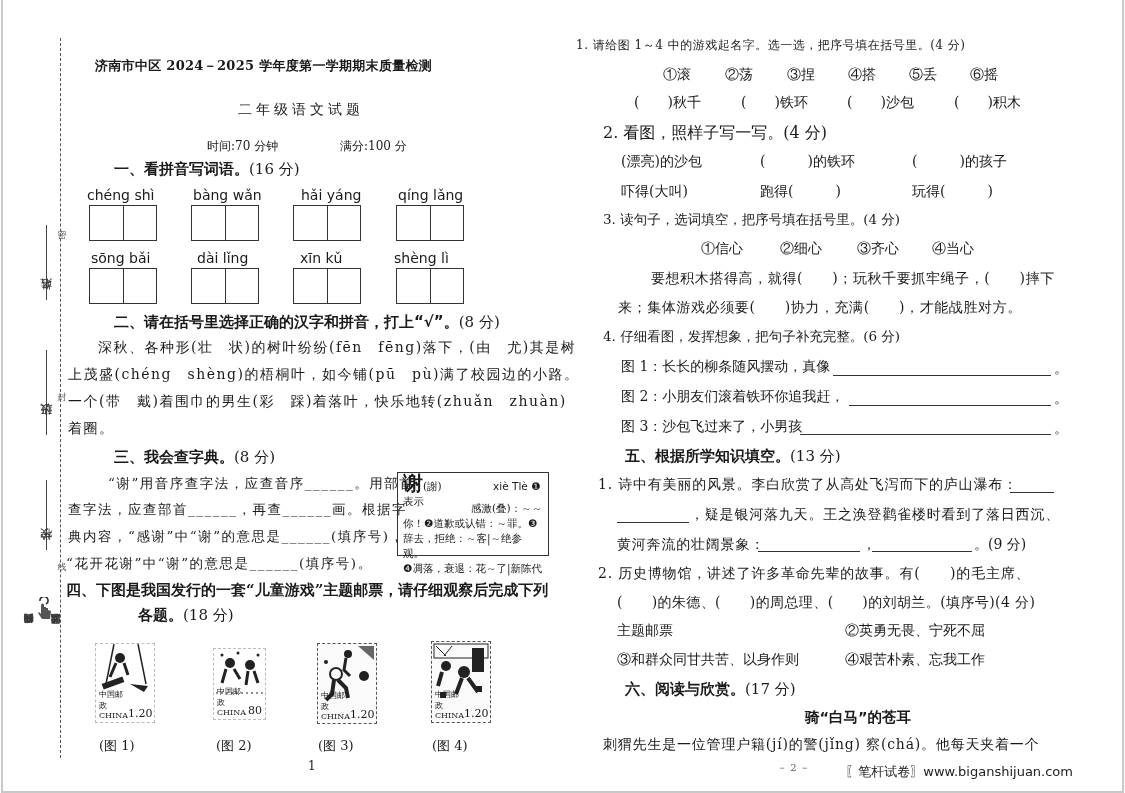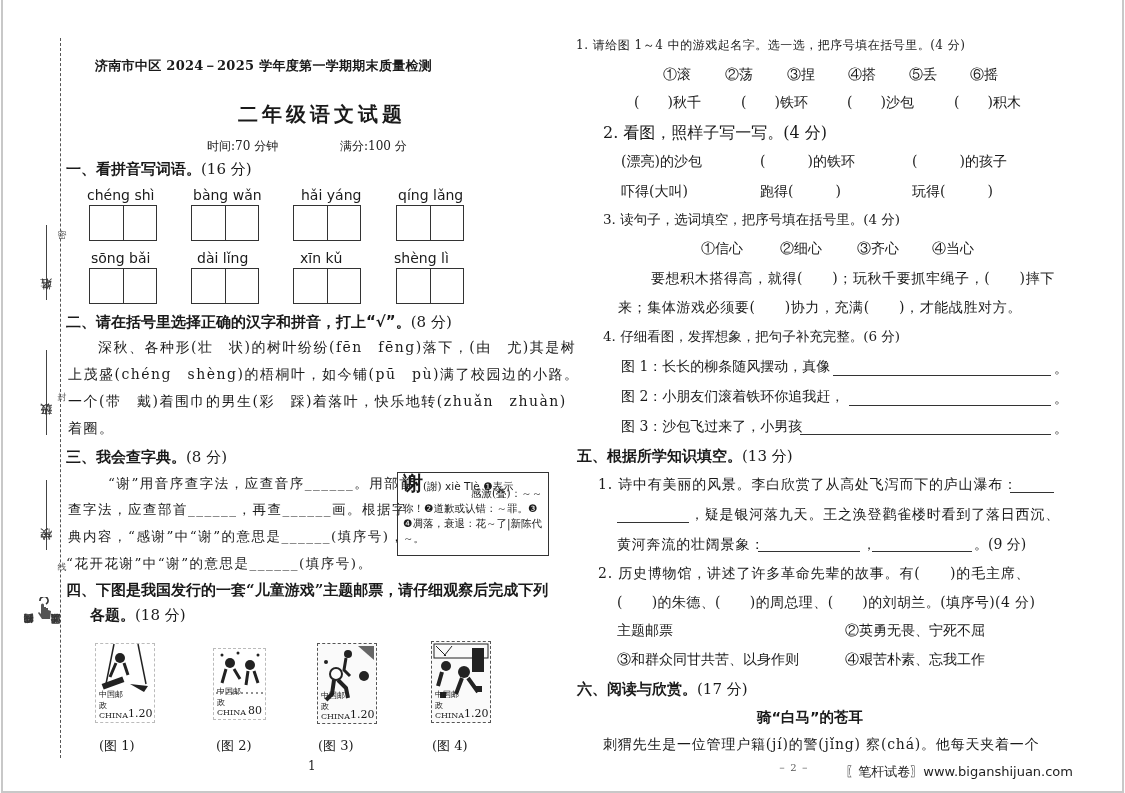--- a/index.html
+++ b/index.html
@@ -1,32 +1,32 @@
 <!DOCTYPE html>
 <html><head>
 <meta charset="utf-8">
 <style>
   * { box-sizing: border-box; margin: 0; padding: 0; }
   html, body { width: 1125px; height: 793px; overflow: hidden; background: #ffffff; }
   body { position: relative; font-family: "DejaVu Serif", "Liberation Serif", serif; color: #1a1a1a; }
   .frame { position: absolute; left: 1px; top: 0; width: 1123px; height: 793px; border-left: 2px solid #c8c8c8; border-right: 2px solid #c8c8c8; border-bottom: 2px solid #c8c8c8; }
   .abs { position: absolute; white-space: nowrap; }
-  .sans { font-family: "DejaVu Sans", "Liberation Sans", sans-serif; }
+  .sans { font-family: "DejaVu Sans", "Liberation Sans", sans-serif; margin-left: 48px; }
   .bold { font-weight: bold; }
 
   
   .dash-line { position: absolute; left: 60px; top: 38px; width: 0; height: 720px; border-left: 1.5px dashed #555; }
   .margin-label { position: absolute; font-size: 12px; writing-mode: vertical-rl; transform: rotate(180deg); color: #333; font-family: "DejaVu Sans", sans-serif; }
   .margin-rule { position: absolute; left: 46px; width: 0; border-left: 1px solid #444; }
   .margin-tick { position: absolute; left: 55px; font-size: 9px; color: #555; writing-mode: vertical-rl; }
   .hand-icon { position: absolute; left: 34px; top: 597px; width: 20px; height: 24px; }
 
   
   .title1 { left: 95px; top: 57px; font-size: 13px; font-weight: bold; letter-spacing: 0.3px; }
-  .title2 { left: 238px; top: 101px; font-size: 20px; font-weight: bold; letter-spacing: 4px; }
+  .title2 { left: 238px; top: 101px; font-size: 14px; font-weight: normal; letter-spacing: 4px; }
   .meta { top: 138px; font-size: 12px; }
   .sec-head { font-size: 15px; font-weight: bold; }
   .sec-head .pts { font-weight: normal; }
   .body-txt { font-size: 14px; letter-spacing: 1.5px; }
 
   
   .grid-pair { position: absolute; display: flex; width: 68px; height: 36px; border: 1.5px solid #333; }
   .grid-pair div { flex: 1; }
   .grid-pair div:first-child { border-right: 1.5px solid #333; }
   .py { position: absolute; font-family: "DejaVu Sans", sans-serif; font-size: 14px; }
@@ -131,20 +131,21 @@
 </div>
 <div class="abs body-txt" style="left:100px;top:475px;font-size:13.5px;margin-left:8px;">“谢”用音序查字法，应查音序______。用部首</div>
 <div class="abs body-txt" style="left:68px;top:501px;font-size:13.5px;">查字法，应查部首______，再查______画。根据字</div>
 <div class="abs body-txt" style="left:68px;top:528px;font-size:13.5px;">典内容，“感谢”中“谢”的意思是______(填序号)，</div>
 <div class="abs body-txt" style="left:66px;top:555px;font-size:13.5px;">“花开花谢”中“谢”的意思是______(填序号)。</div>
 
 <div class="dict-box">
   <div><span class="big">谢</span><span>(謝)</span> <span class="sans">xiè Tlè</span> <span>❶表示</span></div>
   <div style="margin-top:-8px;padding-left:68px;">感激(叠)：～～</div>
   <div>你！❷道歉或认错：～罪。❸</div>
+  <div>辞去，拒绝：～客|～绝参观。</div>
   <div>❹凋落，衰退：花～了|新陈代</div>
   <div>～。</div>
 </div>
 
 <div class="abs sec-head" style="left:66px;top:581px;">四、下图是我国发行的一套“儿童游戏”主题邮票，请仔细观察后完成下列</div>
 <div class="abs sec-head" style="left:90px;top:606px;">
   <span class="sans">各题。</span><span class="pts">(18 分)</span>
 </div>
 
 <div class="stamp" style="left:95px;top:643px;width:60px;height:80px;border-color:#bbb;background:#fff;">

